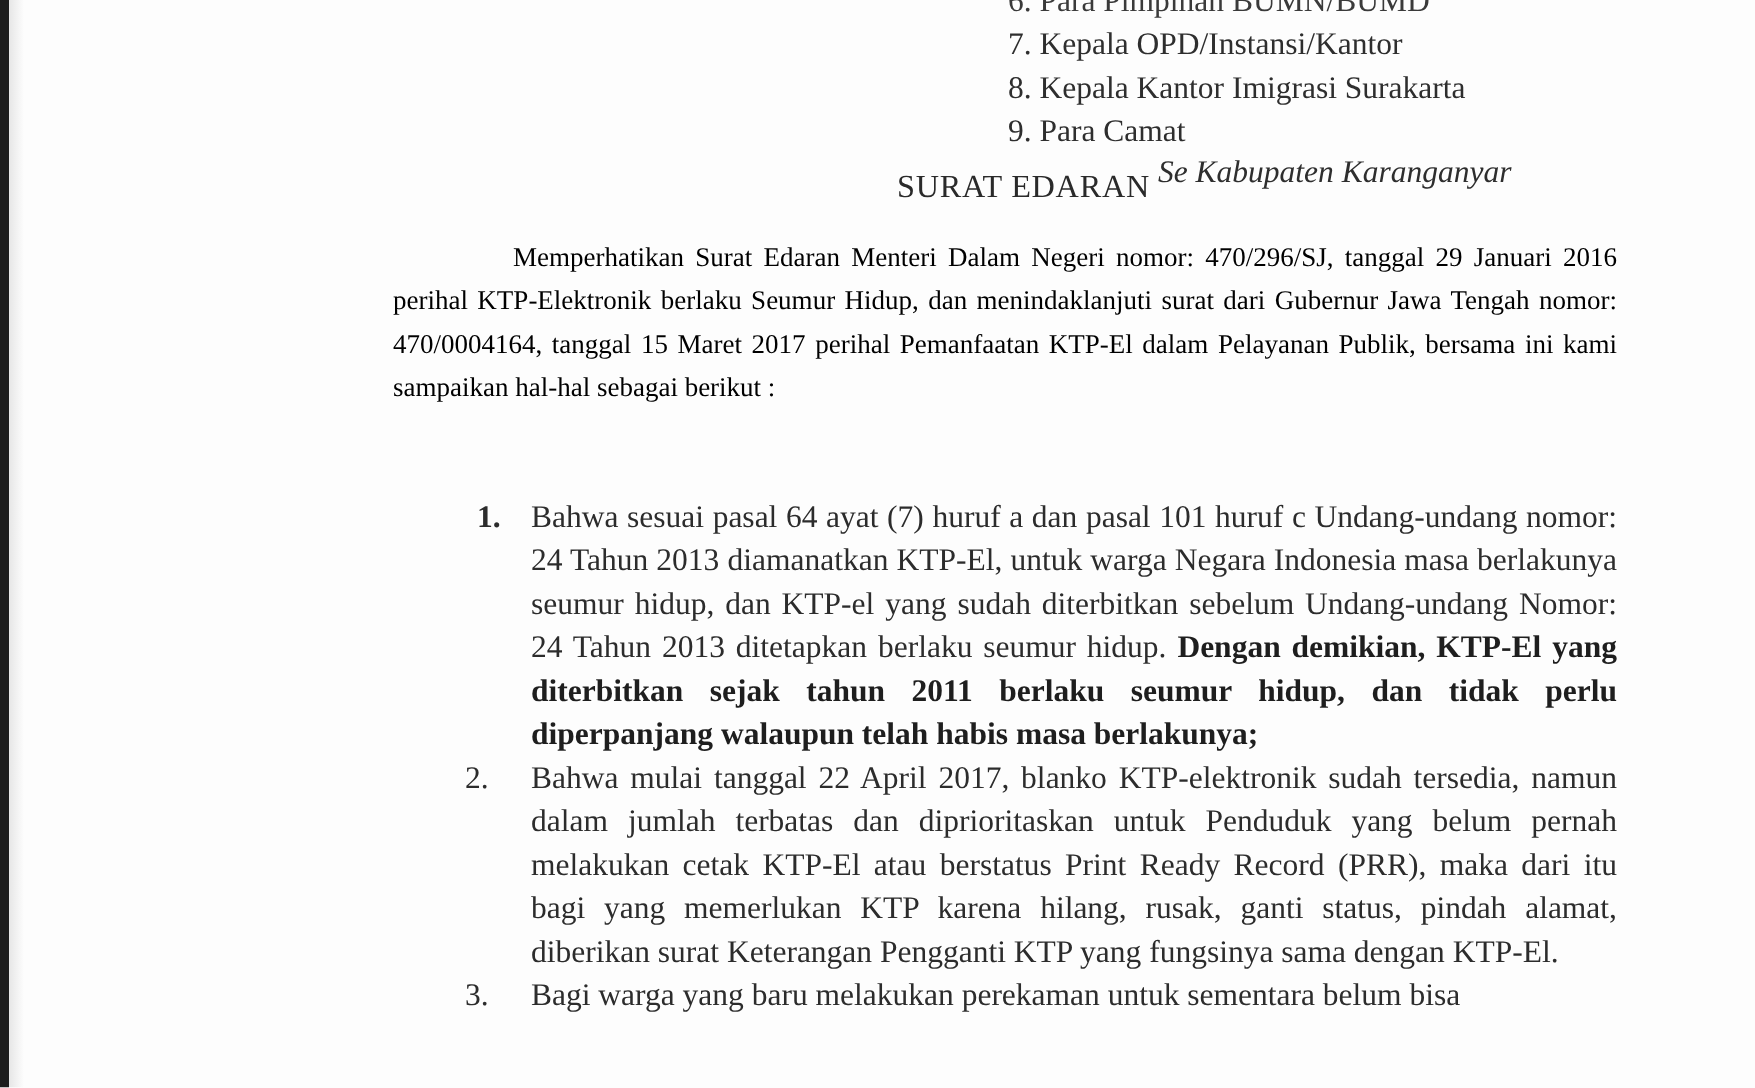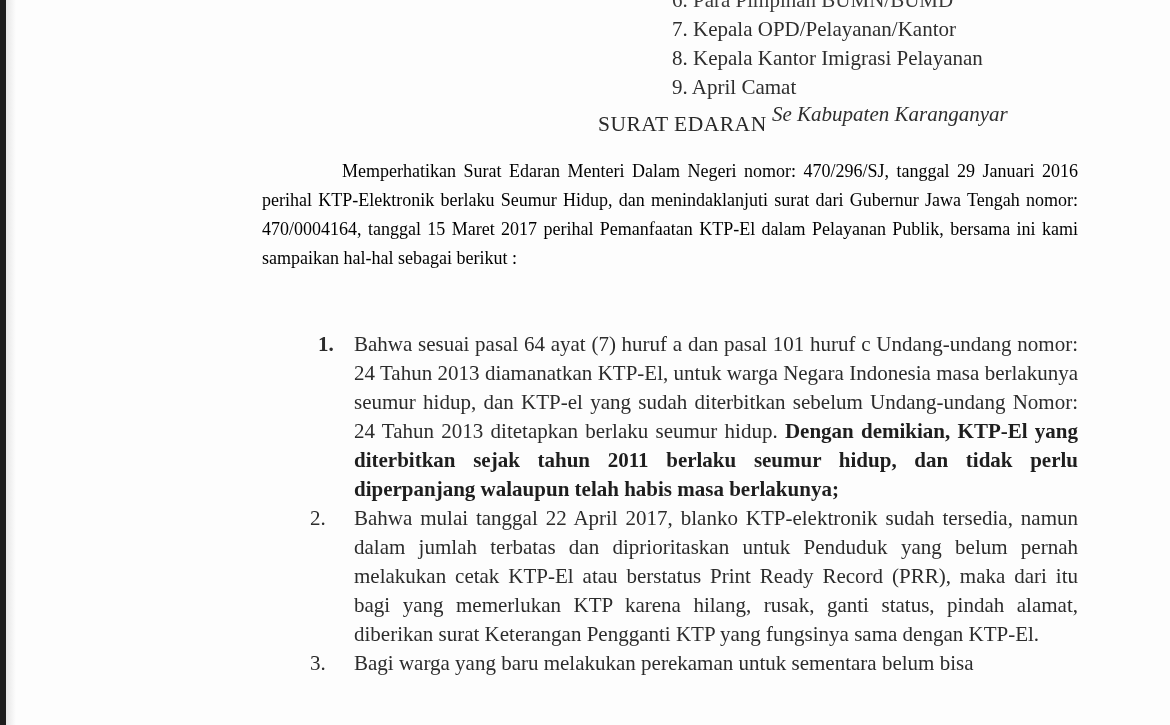--- a/index.html
+++ b/index.html
@@ -126,29 +126,29 @@
 
 <div class="page">
 
   <div class="recipients">
     <div class="item cut">
       <span>6.</span>
       <span>Para Pimpinan BUMN/BUMD</span>
     </div>
     <div class="item">
       <span>7.</span>
-      <span>Kepala OPD/Pelayanan/Kantor</span>
+      <span>Kepala OPD/Instansi/Kantor</span>
     </div>
     <div class="item">
       <span>8.</span>
-      <span>Kepala Kantor Imigrasi Pelayanan</span>
+      <span>Kepala Kantor Imigrasi Surakarta</span>
     </div>
     <div class="item">
       <span>9.</span>
-      <span>April Camat</span>
+      <span>Para Camat</span>
     </div>
     <div class="place">Se Kabupaten Karanganyar</div>
   </div>
 
   <div class="title">SURAT  EDARAN</div>
 
   <p class="intro" style="margin:0;">Memperhatikan Surat Edaran Menteri Dalam Negeri nomor: 470/296/SJ, tanggal 29 Januari 2016 perihal KTP-Elektronik berlaku Seumur Hidup, dan menindaklanjuti surat dari Gubernur Jawa Tengah nomor: 470/0004164, tanggal 15 Maret 2017 perihal Pemanfaatan KTP-El dalam Pelayanan Publik, bersama ini kami sampaikan hal-hal sebagai berikut :</p>
 
   <ol class="list">
     <li class="first">

